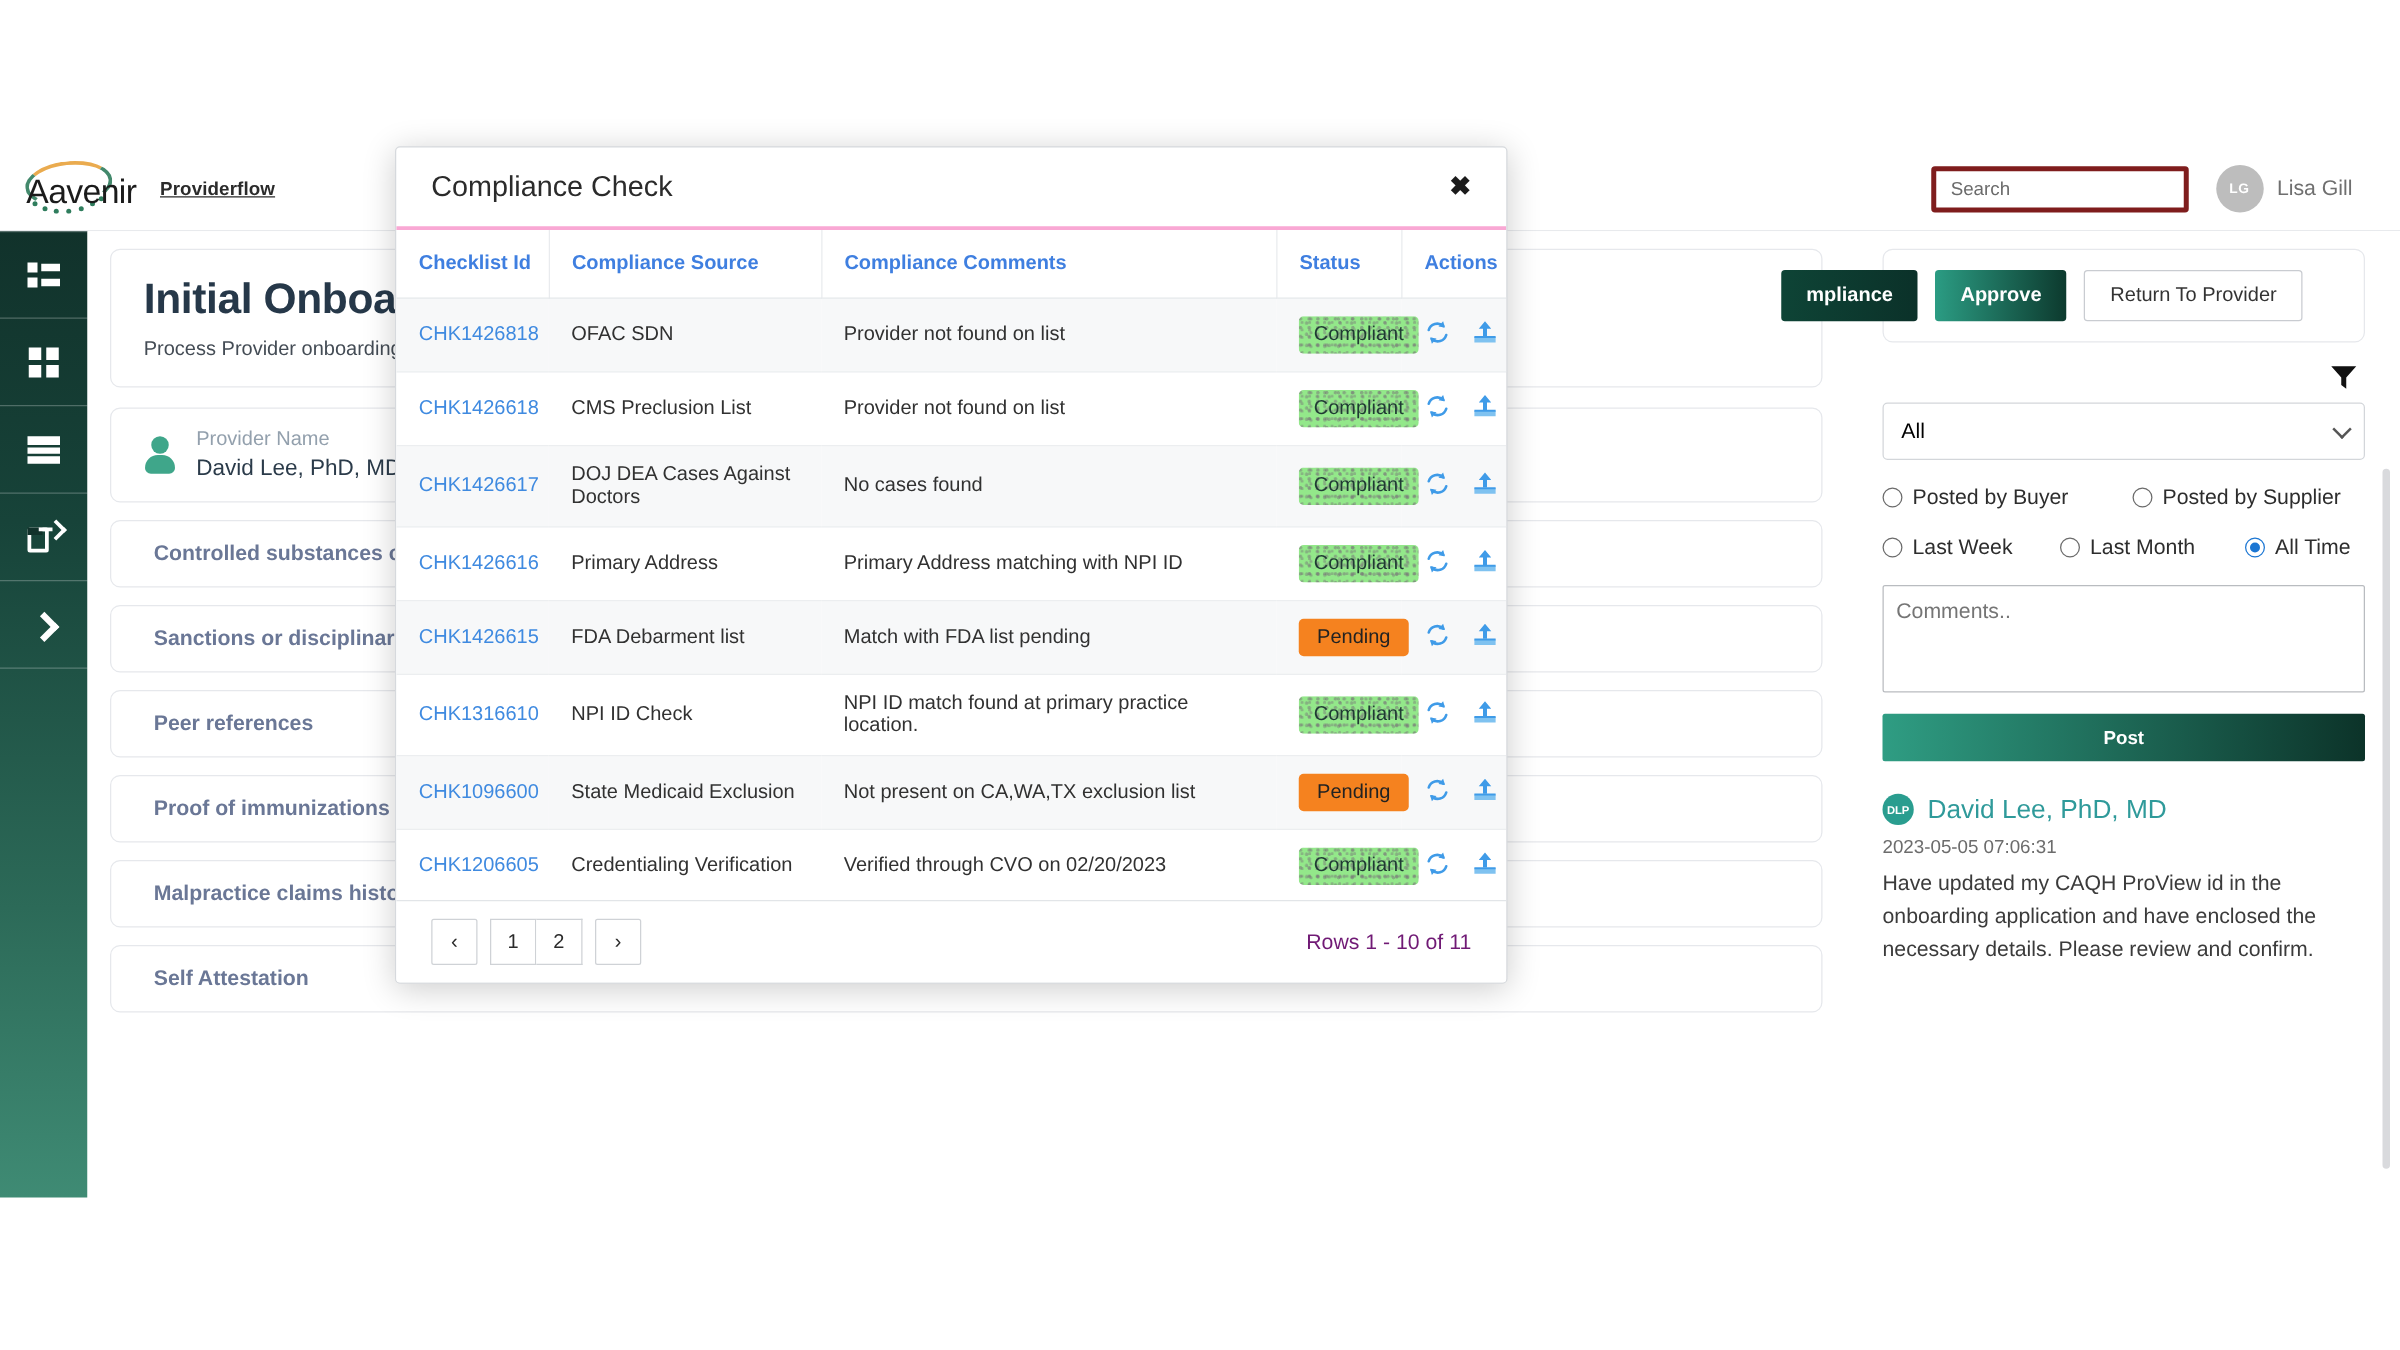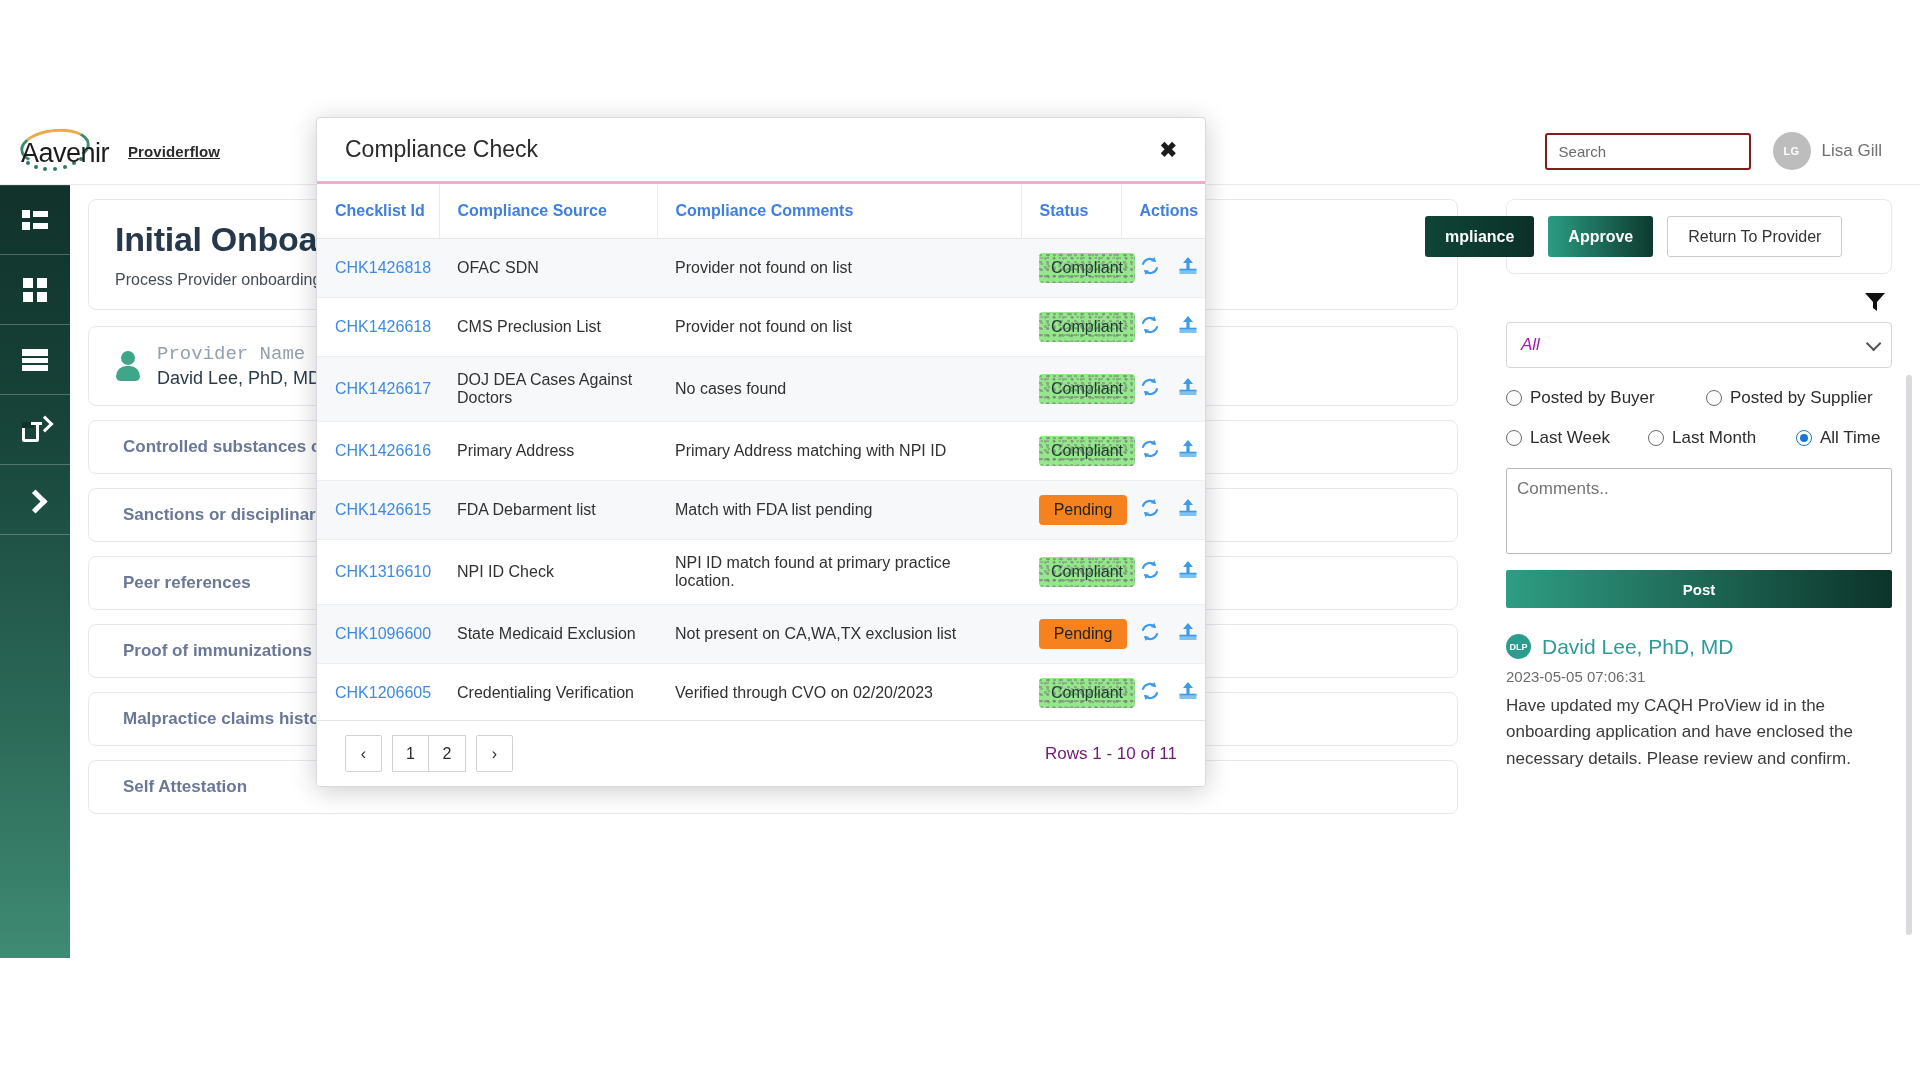--- a/index.html
+++ b/index.html
@@ -36,21 +36,21 @@
   .logo-dots i {
     position:absolute; width:4px; height:4px; background:#2f7d5d; border-radius:50%;
   }
   .brand-sub { font-size: 15px; color:#2b2b2b; font-weight:600; letter-spacing:.1px;text-decoration:underline; }
 
   .topbar-right {
     margin-left:auto; display:flex; align-items:center; gap:22px; padding-right: 38px;
   }
   .search-box {
     display:flex; width: 206px; height: 37px;
-    border:2px solid #7f1d1d; border-radius:3px; overflow:hidden; background:#fff;
+    border:4px solid #7f1d1d; border-radius:3px; overflow:hidden; background:#fff;
   }
   .search-box input {
     flex:1; border:0; outline:0; padding: 0 12px; font-size:15px; color:#4a4a4a;
     font-family:"Liberation Sans", sans-serif; background:transparent;
   }
   .search-box input::placeholder { color:#6b6b6b; }
   .user-chip { display:flex; align-items:center; gap:11px;text-align:center; }
   .avatar {
     width:38px; height:38px; border-radius:50%; background:#bdbdbd;
     color:#fff; font-size:11px; font-weight:700; letter-spacing:.4px;
@@ -117,21 +117,21 @@
   .hero { width: 1370px; padding: 20px 26px 20px; }
   .hero h1 { font-size:34px; color:#263849; font-weight:700; letter-spacing:-.3px; }
   .hero p { margin-top:12px; font-size:16px; color:#444c55; }
 
   .provider-card {
     margin-top:16px; width:1370px; padding: 16px 26px; display:flex; align-items:center; gap:16px;
   }
   .person-ic { width:26px; height:30px; position:relative; }
   .person-ic .h { position:absolute; left:6px; top:0; width:14px; height:14px; border-radius:50%; background:#3fa68a; }
   .person-ic .b { position:absolute; left:1px; top:15px; width:24px; height:15px; border-radius:11px 11px 5px 5px; background:#3fa68a; }
-  .pc-label { font-size:19px; color:#93a0ad;font-family:Liberation Mono, monospace; }
+  .pc-label { font-size:16px; color:#93a0ad; }
   .pc-value { font-size:18px; color:#2b3b4a; margin-top:3px; }
 
   .chk-row {
     margin-top:14px; width:1370px; height:54px; display:flex; align-items:center;
     padding: 0 34px; font-size:17px; color:#6a7796; font-weight:600;
   }
 
   
   .rightpanel {
     position:absolute; right:0; top:185px; width:432px; bottom:0;
@@ -150,22 +150,22 @@
     background: linear-gradient(90deg,#0e4436 0%,#0b3129 100%); color:#fff;
   }
   .btn-approve { background: linear-gradient(90deg,#2b9c83 0%,#0d3a2e 100%); color:#fff; }
   .btn-return { background:#fff; color:#333; border:1px solid #c9ccd1; font-weight:400; }
 
   .filter-row { display:flex; justify-content:flex-end; padding: 18px 6px 10px 0; }
   .funnel { width:22px; height:20px; cursor:pointer; }
 
   .select-box {
     height:46px; border:1px solid #d3d6da; border-radius:4px;
-    display:flex; align-items:center; padding: 0 14px; font-size:17px; color:#a21caf;
-    background:#fff; cursor:pointer;font-style:italic;
+    display:flex; align-items:center; padding: 0 14px; font-size:17px; color:#000000;
+    background:#fff; cursor:pointer;
   }
   .select-box .chev {
     margin-left:auto; width:11px; height:11px;
     border-right:2px solid #555; border-bottom:2px solid #555; transform: rotate(45deg) translateY(-3px);
   }
 
   .radio-grid { margin-top:20px; }
   .radio-line { display:flex; align-items:center; margin-bottom:20px; }
   .radio-opt { display:flex; align-items:center; gap:8px; font-size:17px; color:#2d2d2d; cursor:pointer; }
   .rb { width:16px; height:16px; border-radius:50%; border:1.6px solid #6b6b6b; background:#fff; flex:none; position:relative; }

